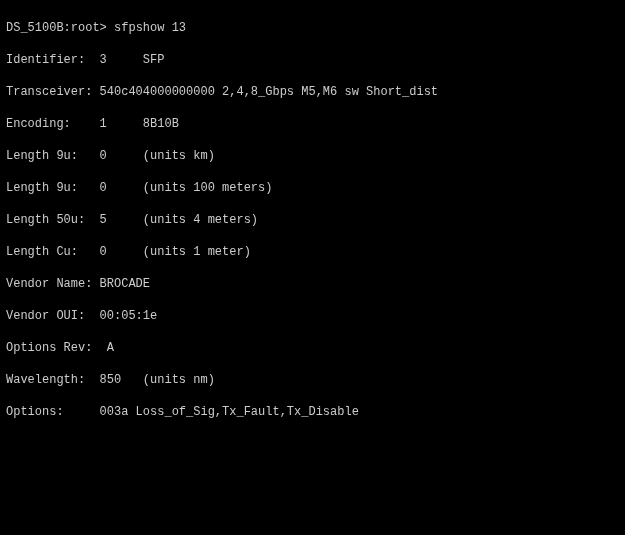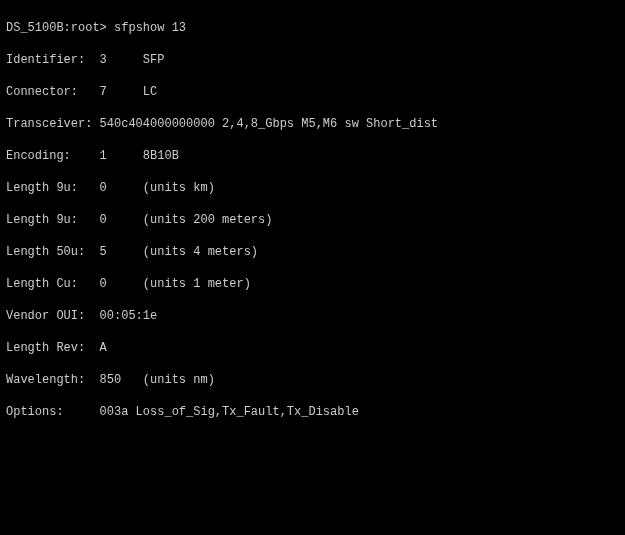--- a/index.html
+++ b/index.html
@@ -19,29 +19,29 @@
     white-space: pre;
   }
   .line { display: block; }
 </style>
 </head>
 <body>
 
 <div class="terminal">
 <span class="line"><span>DS_5100B:root&gt; </span><span>sfpshow 13</span></span>
 <span class="line">Identifier:  3     SFP</span>
-<span class="line">Connector:   7     LC</span>
 <span class="line">Transceiver: 540c404000000000 2,4,8_Gbps M5,M6 sw Short_dist</span>
 <span class="line">Encoding:    1     8B10B</span>
 <span class="line">Length 9u:   0     (units km)</span>
-<span class="line">Length 9u:   0     (units 200 meters)</span>
+<span class="line">Length 9u:   0     (units 100 meters)</span>
 <span class="line">Length 50u:  5     (units 4 meters)</span>
 <span class="line">Length Cu:   0     (units 1 meter)</span>
+<span class="line">Vendor Name: BROCADE</span>
 <span class="line">Vendor OUI:  00:05:1e</span>
-<span class="line">Length Rev:  A</span>
+<span class="line">Options Rev:  A</span>
 <span class="line">Wavelength:  850   (units nm)</span>
 <span class="line">Options:     003a Loss_of_Sig,Tx_Fault,Tx_Disable</span>
 
 
 
 
 
 
 
 

